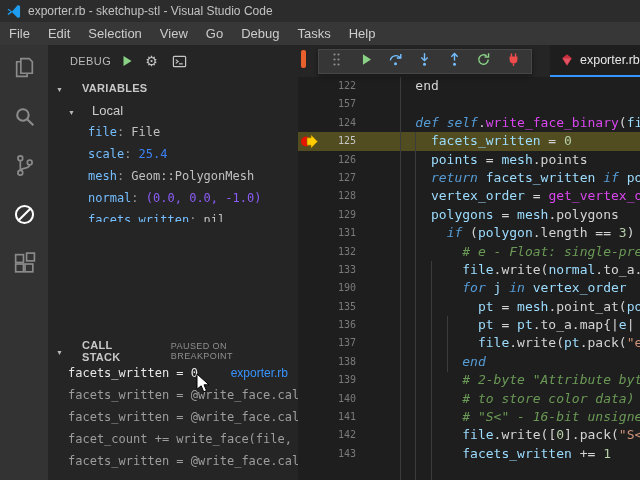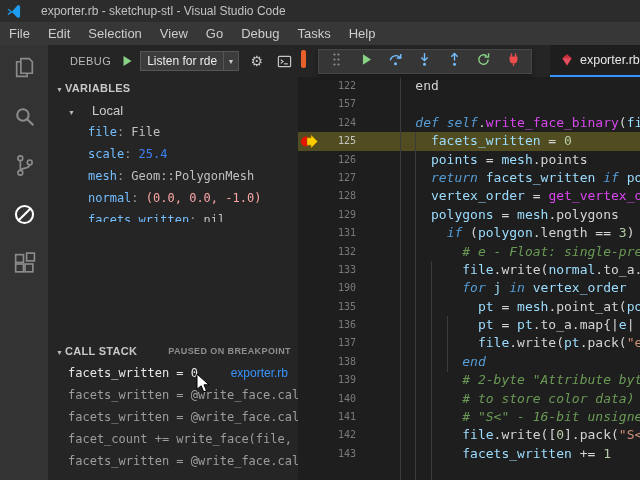--- a/index.html
+++ b/index.html
@@ -1,20 +1,20 @@
 <!DOCTYPE html>
 <html style="--accent-blue: #3794ff; --debug-line-bg: #514d21; --breakpoint-red: #e51400; --debug-arrow-yellow: #ffcc00; --keyword-blue: #569cd6; --variable-blue: #9cdcfe; --number-green: #b5cea8; --comment-green: #6a9955; --function-yellow: #dcdcaa; --session-indicator-orange: #e8602c;"><head>
 <meta charset="utf-8">
 <style>
   *{margin:0;padding:0;box-sizing:border-box}
   html,body{width:640px;height:480px;overflow:hidden;background:#1e1e1e;font-family:"Liberation Sans",sans-serif}
   .window{position:relative;width:640px;height:480px;overflow:hidden;background:#1e1e1e}
 
   
-  .titlebar{height:22px;background:#2c2c2c;display:flex;align-items:center;padding-left:6px;gap:20px}
+  .titlebar{height:22px;background:#2c2c2c;display:flex;align-items:center;padding-left:6px;gap:7px}
   .titlebar .title{color:#c3c3c3;font-size:12px;white-space:nowrap}
   .applogo{display:flex}
   .menubar{height:23px;background:#373737;display:flex;align-items:center}
   .mi{color:#cccccc;font-size:13px;padding:0 9px;height:100%;display:flex;align-items:center;cursor:default}
 
   .main{display:flex;height:435px}
 
   
   .activitybar{width:48px;background:#333333;display:flex;flex-direction:column;align-items:center;flex:none}
   .ab-item{width:48px;height:49px;display:flex;align-items:center;justify-content:center;color:#8b8b8b}
@@ -27,31 +27,31 @@
   .sb-title{color:#bbbbbb;font-size:11px;margin-right:3px;letter-spacing:.4px}
   .start-btn{display:flex}
   .start-btn svg{width:14px;height:14px}
   .config-dd{height:20px;background:#3c3c3c;border:1px solid #565656;display:flex;align-items:center;color:#ececec;font-size:12px;padding-left:6px;width:106px;justify-content:space-between;white-space:nowrap;overflow:hidden}
   .dd-arrow{border-left:1px solid #565656;height:100%;display:flex;align-items:center;padding:0 4px;flex:none}
   .gear-btn{margin-left:5px;display:flex}
   .console-btn{margin-left:8px;display:flex}
   .console-btn svg{width:15px;height:15px}
 
   .sec-variables{height:145px;flex:none;overflow:hidden}
-  .sec-header{height:22px;flex:none;display:flex;align-items:center;gap:0;padding-left:8px;color:#c8c8c8;font-size:11px;font-weight:bold;letter-spacing:.3px}
+  .sec-header{height:22px;flex:none;display:flex;align-items:center;gap:17px;padding-left:8px;color:#c8c8c8;font-size:11px;font-weight:bold;letter-spacing:.3px}
   .tw{font-size:7px;color:#b8b8b8;display:inline-block;width:9px}
   .scope-row{height:22px;display:flex;align-items:center;gap:15px;padding-left:20px;color:#cccccc;font-size:13px}
   .var-row{height:22px;display:flex;align-items:center;padding-left:40px;font-family:"DejaVu Sans Mono",monospace;font-size:12px;white-space:pre;overflow:hidden}
   .vname{color:#75beff}
   .vpunct{color:#9a9a9a}
   .val-object{color:#c0c0c0}
   .val-number{color:#3b82f6}
-  .val-tuple{color:#fca5a5}
+  .val-tuple{color:#8b5cf6}
   .watch-body{height:118px;flex:none}
-  .cs-badge{margin-left:auto;margin-right:7px;color:#8f8f8f;font-size:9px;font-weight:bold;letter-spacing:.4px}
+  .cs-badge{margin-left:auto;margin-right:7px;color:#8f8f8f;font-size:9px;font-weight:normal;letter-spacing:.4px}
   .cs-row{height:22px;flex:none;display:flex;align-items:center;padding-left:20px;font-family:"DejaVu Sans Mono",monospace;font-size:12px;color:#9d9d9d;white-space:pre;overflow:hidden}
   .cs-row.current .cs-label{color:#e8e8e8}
   .cs-src{margin-left:auto;padding-right:10px;color:var(--accent-blue,#3794ff);font-family:"Liberation Sans",sans-serif;font-size:12px;flex:none}
 
   
   .editorgroup{flex:1;display:flex;flex-direction:column;position:relative;overflow:hidden;background:#1e1e1e}
   .tabbar{height:32px;flex:none;background:#252526;position:relative}
   .session-indicator{position:absolute;left:3px;top:5px;width:5px;height:18px;border-radius:2px;background:#e8602c}
   .dbg-toolbar{position:absolute;left:20px;top:4px;height:25px;width:214px;background:#363636;border:1px solid #474747;box-shadow:0 2px 5px rgba(0,0,0,.45);display:flex;align-items:center;justify-content:space-around;padding:0 3px;z-index:5}
   .dbg-btn{display:flex;align-items:center;justify-content:center;width:26px;height:22px}
@@ -150,26 +150,20 @@
       </div>
 
     <div class="sidebar">
       <div class="sb-header">
         <span class="sb-title">DEBUG</span>
         <span class="start-btn">
             <svg viewBox="0 0 16 16">
               <path d="M4 2.2l9.2 5.8L4 13.8z" fill="#89d185"></path>
             </svg>
           </span>
-        <div class="config-dd">
-          <span>Listen for rde</span>
-          <span class="dd-arrow">
-              <span style="font-size:7px;color:#cccccc">▼</span>
-            </span>
-        </div>
         <span class="gear-btn">
             <span style="font-size:14px;color:#c5c5c5;line-height:1">⚙</span>
           </span>
         <span class="console-btn">
             <svg viewBox="0 0 16 16" fill="none" stroke="#c5c5c5" stroke-width="1.3">
               <rect x="1.5" y="2.5" width="13" height="11" rx="1"></rect>
               <path d="M4 6l2.5 2L4 10"></path>
               <path d="M7.5 10.5h4"></path>
             </svg>
           </span>

